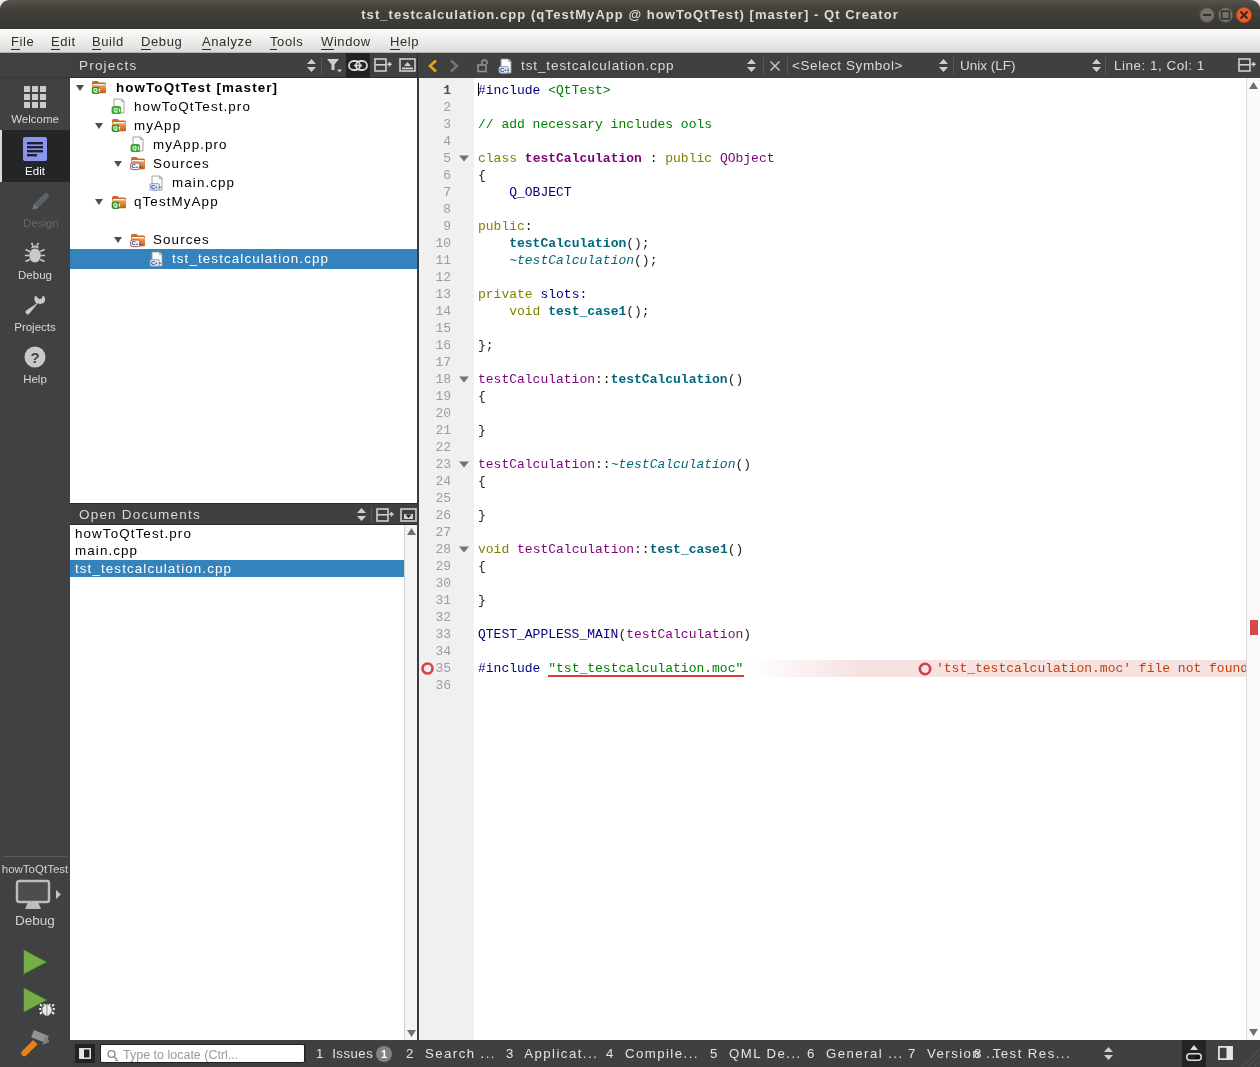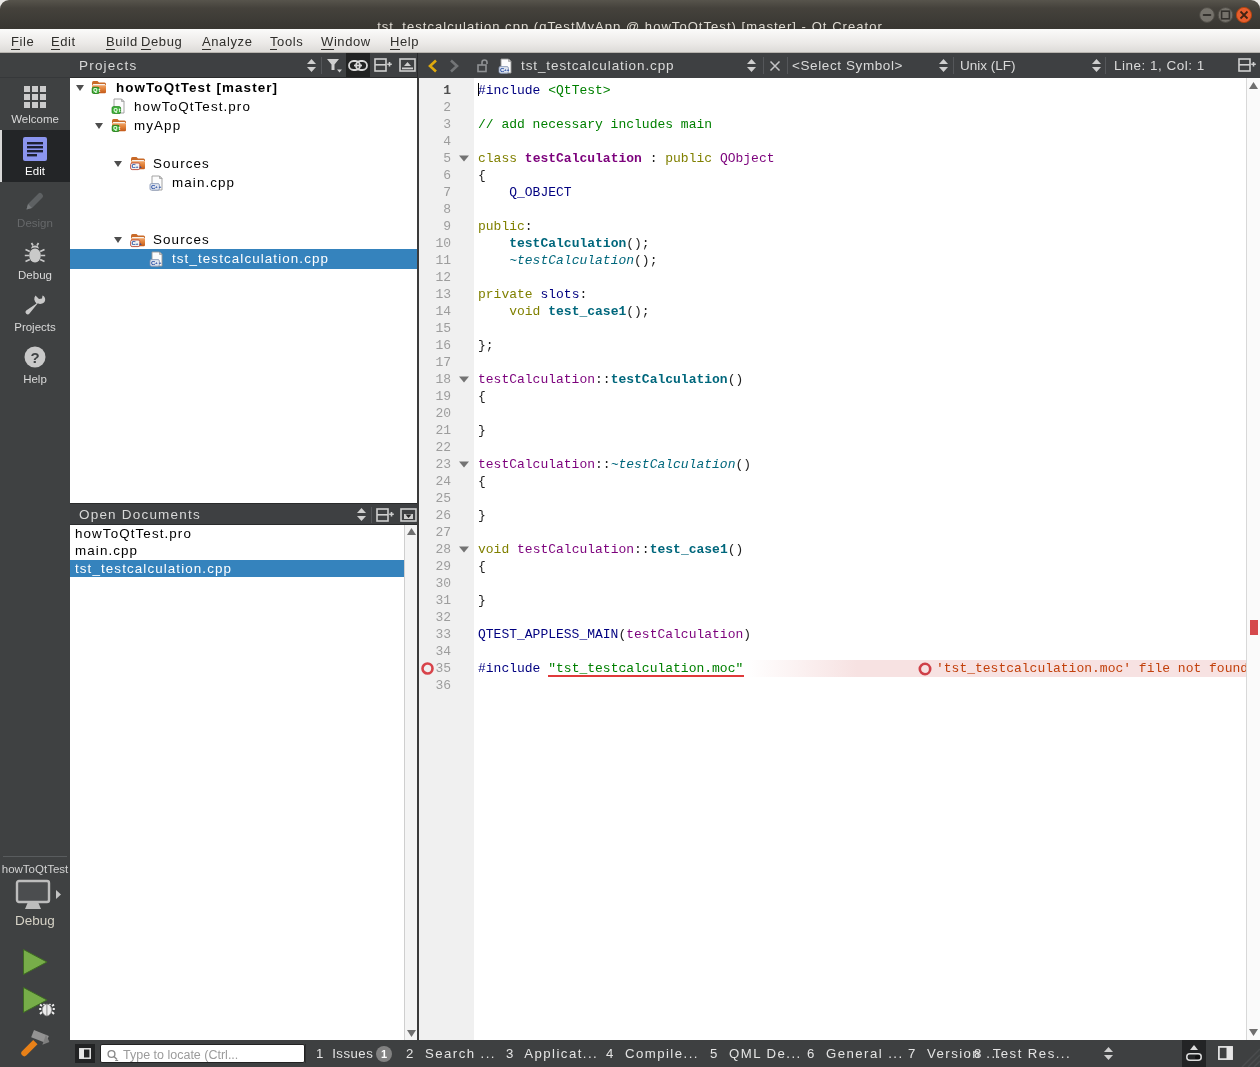--- a/index.html
+++ b/index.html
@@ -4,34 +4,34 @@
 <style>
 * { margin:0; padding:0; box-sizing:border-box; }
 html,body { width:1260px; height:1067px; background:#eceae7; overflow:hidden;
   font-family:"Liberation Sans", sans-serif; }
 .abs { position:absolute; }
 
 #titlebar { left:0; top:0; width:1260px; height:29px;
   background:linear-gradient(#57544c 0%, #45423c 28%, #3d3b36 70%, #383631 100%);
   border-radius:9px 9px 0 0; }
 #title-text { width:100%; top:7px; text-align:center; color:#dfdbd3;
-  font-size:13px; font-weight:normal; letter-spacing:1.05px;margin-top:12px; }
+  font-size:13px; font-weight:bold; letter-spacing:1.05px; }
 
 #menubar { left:0; top:29px; width:1260px; height:24px;
   background:linear-gradient(#fbfbfa, #eceae8 60%, #dddbd8);
   border-bottom:1px solid #b7b4af; }
 #menubar span { position:absolute; top:5px; font-size:13px; color:#2f2e2b; letter-spacing:0.6px; }
 #menubar u { text-decoration:none; border-bottom:1px solid #2f2e2b; }
 
 #sidebar { left:0; top:53px; width:70px; height:1014px; background:#3f4142; }
 .mode { width:70px; height:52px; padding-top:7px; text-align:center; color:#d9d9d9; font-size:11.5px; position:relative; }
 .mode .micon { display:block; margin:0 auto 4px; width:24px; height:24px; }
 .mode.sel { background:#232527; color:#fff; }
 .mode.sel::before { content:""; position:absolute; left:0; top:0; width:2px; height:100%; background:#d8d8d8; }
-.mode.dis { color:#66686a; }
+.mode.dis { color:#66686a;margin-left:6px; }
 
 #projpanel { left:70px; top:53px; width:347px; height:987px; background:#fff; }
 .phead { background:#3e4042; color:#d8d8d8; font-size:13.5px; letter-spacing:1.2px; position:absolute; left:0; width:347px; }
 .treerow { position:absolute; left:0; width:366px; height:19.1px; line-height:19.1px; font-size:13.4px; letter-spacing:1.1px; color:#000; white-space:nowrap; }
 .treerow.sel { background:#3583bd; color:#fff; }
 .exp { position:absolute; width:0; height:0; border-left:4.5px solid transparent; border-right:4.5px solid transparent; border-top:6px solid #4e4e4e; top:7px; }
 .ticon { position:absolute; top:1.5px; }
 .tlabel { position:absolute; top:0; }
 
 .odrow { position:absolute; left:0; width:334px; height:17.4px; line-height:17.4px; font-size:13.4px; letter-spacing:1.1px; color:#000; padding-left:5px; white-space:nowrap; }
@@ -66,21 +66,21 @@
   <rect x="6.7" y="10.1" width="8.6" height="1.9" rx="0.9" fill="#33312d"></rect>
   <circle cx="29.5" cy="11" r="7.4" fill="#75726b" stroke="#4e4b45"></circle>
   <rect x="25.6" y="7.2" width="7.8" height="7.6" fill="none" stroke="#33312d" stroke-width="1.6"></rect>
   <circle cx="48" cy="11" r="7.6" fill="#e65e2e" stroke="#b1430f"></circle>
   <path d="M44.5 7.5 L51.5 14.5 M51.5 7.5 L44.5 14.5" stroke="#412313" stroke-width="1.8" fill="none"></path>
 </svg>
 
 <div id="menubar" class="abs">
     <span style="left:11px"><u>F</u>ile</span>
     <span style="left:51px"><u>E</u>dit</span>
-    <span style="left:106px"><u>B</u>uild</span>
+    <span style="left:92px"><u>B</u>uild</span>
     <span style="left:141px"><u>D</u>ebug</span>
     <span style="left:202px"><u>A</u>nalyze</span>
     <span style="left:270px"><u>T</u>ools</span>
     <span style="left:321px"><u>W</u>indow</span>
     <span style="left:390px"><u>H</u>elp</span>
   </div>
 
 <div id="sidebar" class="abs">
   <div style="height:25px;border-bottom:1px solid #36383a"></div>
   <div class="mode"><svg class="micon" viewBox="0 0 24 24">
@@ -239,32 +239,45 @@
         </svg>
         <span class="tlabel" style="left:64px">howToQtTest.pro</span>
       </div>
     <div class="treerow" style="top:39.2px">
         <span class="exp" style="left:25px"></span>
         <svg class="ticon" style="left:41px" width="16" height="16">
           <use href="#folderqt"></use>
         </svg>
         <span class="tlabel" style="left:64px">myApp</span>
       </div>
+    <div class="treerow" style="top:58.3px">
+        <svg class="ticon" style="left:60px" width="16" height="16">
+          <use href="#profile"></use>
+        </svg>
+        <span class="tlabel" style="left:83px">myApp.pro</span>
+      </div>
     <div class="treerow" style="top:77.4px">
         <span class="exp" style="left:44px"></span>
         <svg class="ticon" style="left:60px" width="16" height="16">
           <use href="#foldercpp"></use>
         </svg>
         <span class="tlabel" style="left:83px">Sources</span>
       </div>
     <div class="treerow" style="top:96.5px">
         <svg class="ticon" style="left:79px" width="16" height="16">
           <use href="#cppfile"></use>
         </svg>
         <span class="tlabel" style="left:102px">main.cpp</span>
+      </div>
+    <div class="treerow" style="top:115.6px">
+        <span class="exp" style="left:25px"></span>
+        <svg class="ticon" style="left:41px" width="16" height="16">
+          <use href="#folderqt"></use>
+        </svg>
+        <span class="tlabel" style="left:64px">qTestMyApp</span>
       </div>
     <div class="treerow" style="top:153.8px">
         <span class="exp" style="left:44px"></span>
         <svg class="ticon" style="left:60px" width="16" height="16">
           <use href="#foldercpp"></use>
         </svg>
         <span class="tlabel" style="left:83px">Sources</span>
       </div>
     <div class="treerow sel" style="top:172.9px;height:19.5px">
         <svg class="ticon" style="left:79px" width="16" height="16">
@@ -400,21 +413,21 @@
 </div>
 <div id="codearea" class="abs">
   <div class="abs" style="left:273px;top:582px;width:499px;height:17px;background:linear-gradient(to right, rgba(249,228,228,0), #f7e2e2 110px)"></div>
   <div class="abs" style="left:74px;top:597px;width:196px;height:1.6px;background:#e03a3a"></div>
   <svg class="abs" style="left:444px;top:584px" width="14" height="14">
       <circle cx="7" cy="7" r="5.2" fill="none" stroke="#cf4048" stroke-width="2.6"></circle>
     </svg>
   <div class="abs mono" style="left:462px;top:582px;color:#c2410c;white-space:nowrap">'tst_testcalculation.moc' file not found</div>
 <pre id="code"><span class="pp">#include</span> <span class="st">&lt;QtTest&gt;</span>
 
-<span class="cm">// add necessary includes main</span>
+<span class="cm">// add necessary includes ools</span>
 
 <span class="kw">class</span> <span class="tyb">testCalculation</span> : <span class="kw">public</span> <span class="ty">QObject</span>
 {
     <span class="pp">Q_OBJECT</span>
 
 <span class="kw">public</span>:
     <span class="fn">testCalculation</span>();
     <span class="fni">~testCalculation</span>();
 
 <span class="kw">private</span> <span class="pp">slots</span>:

